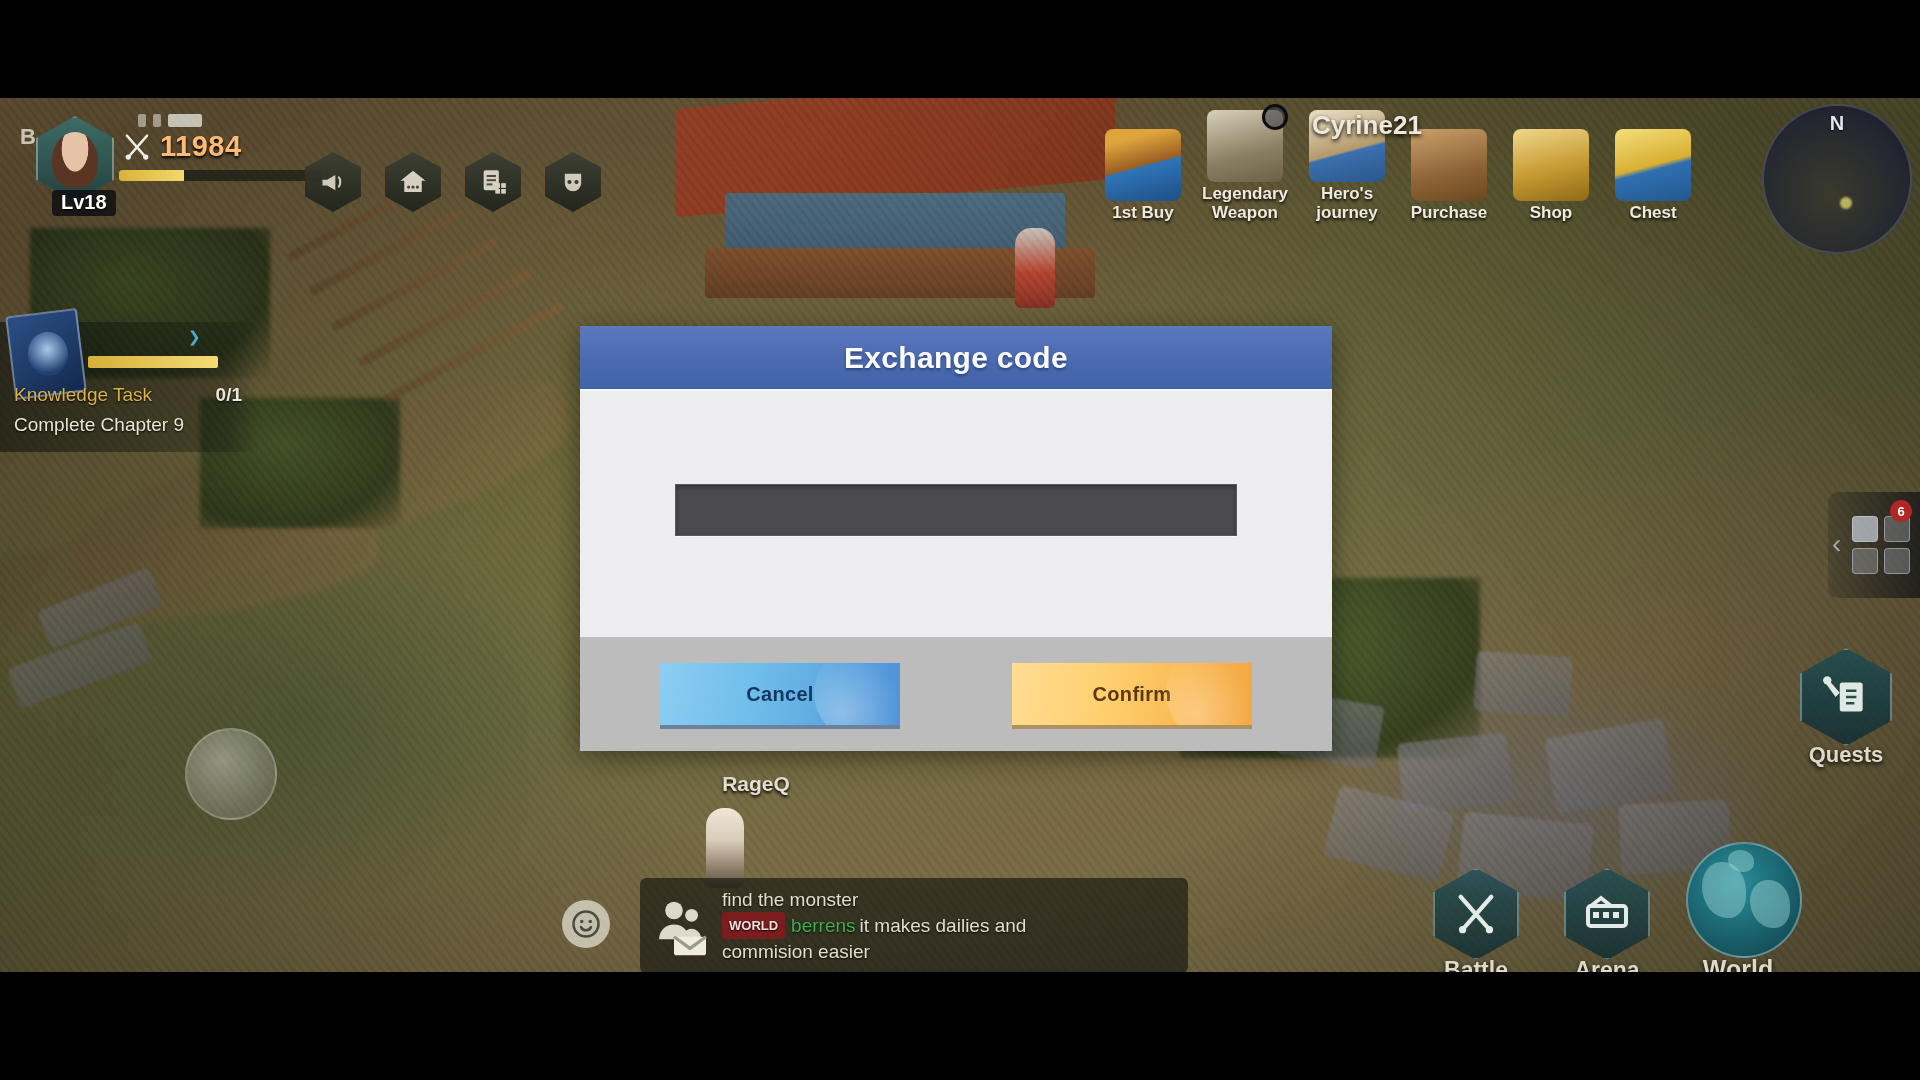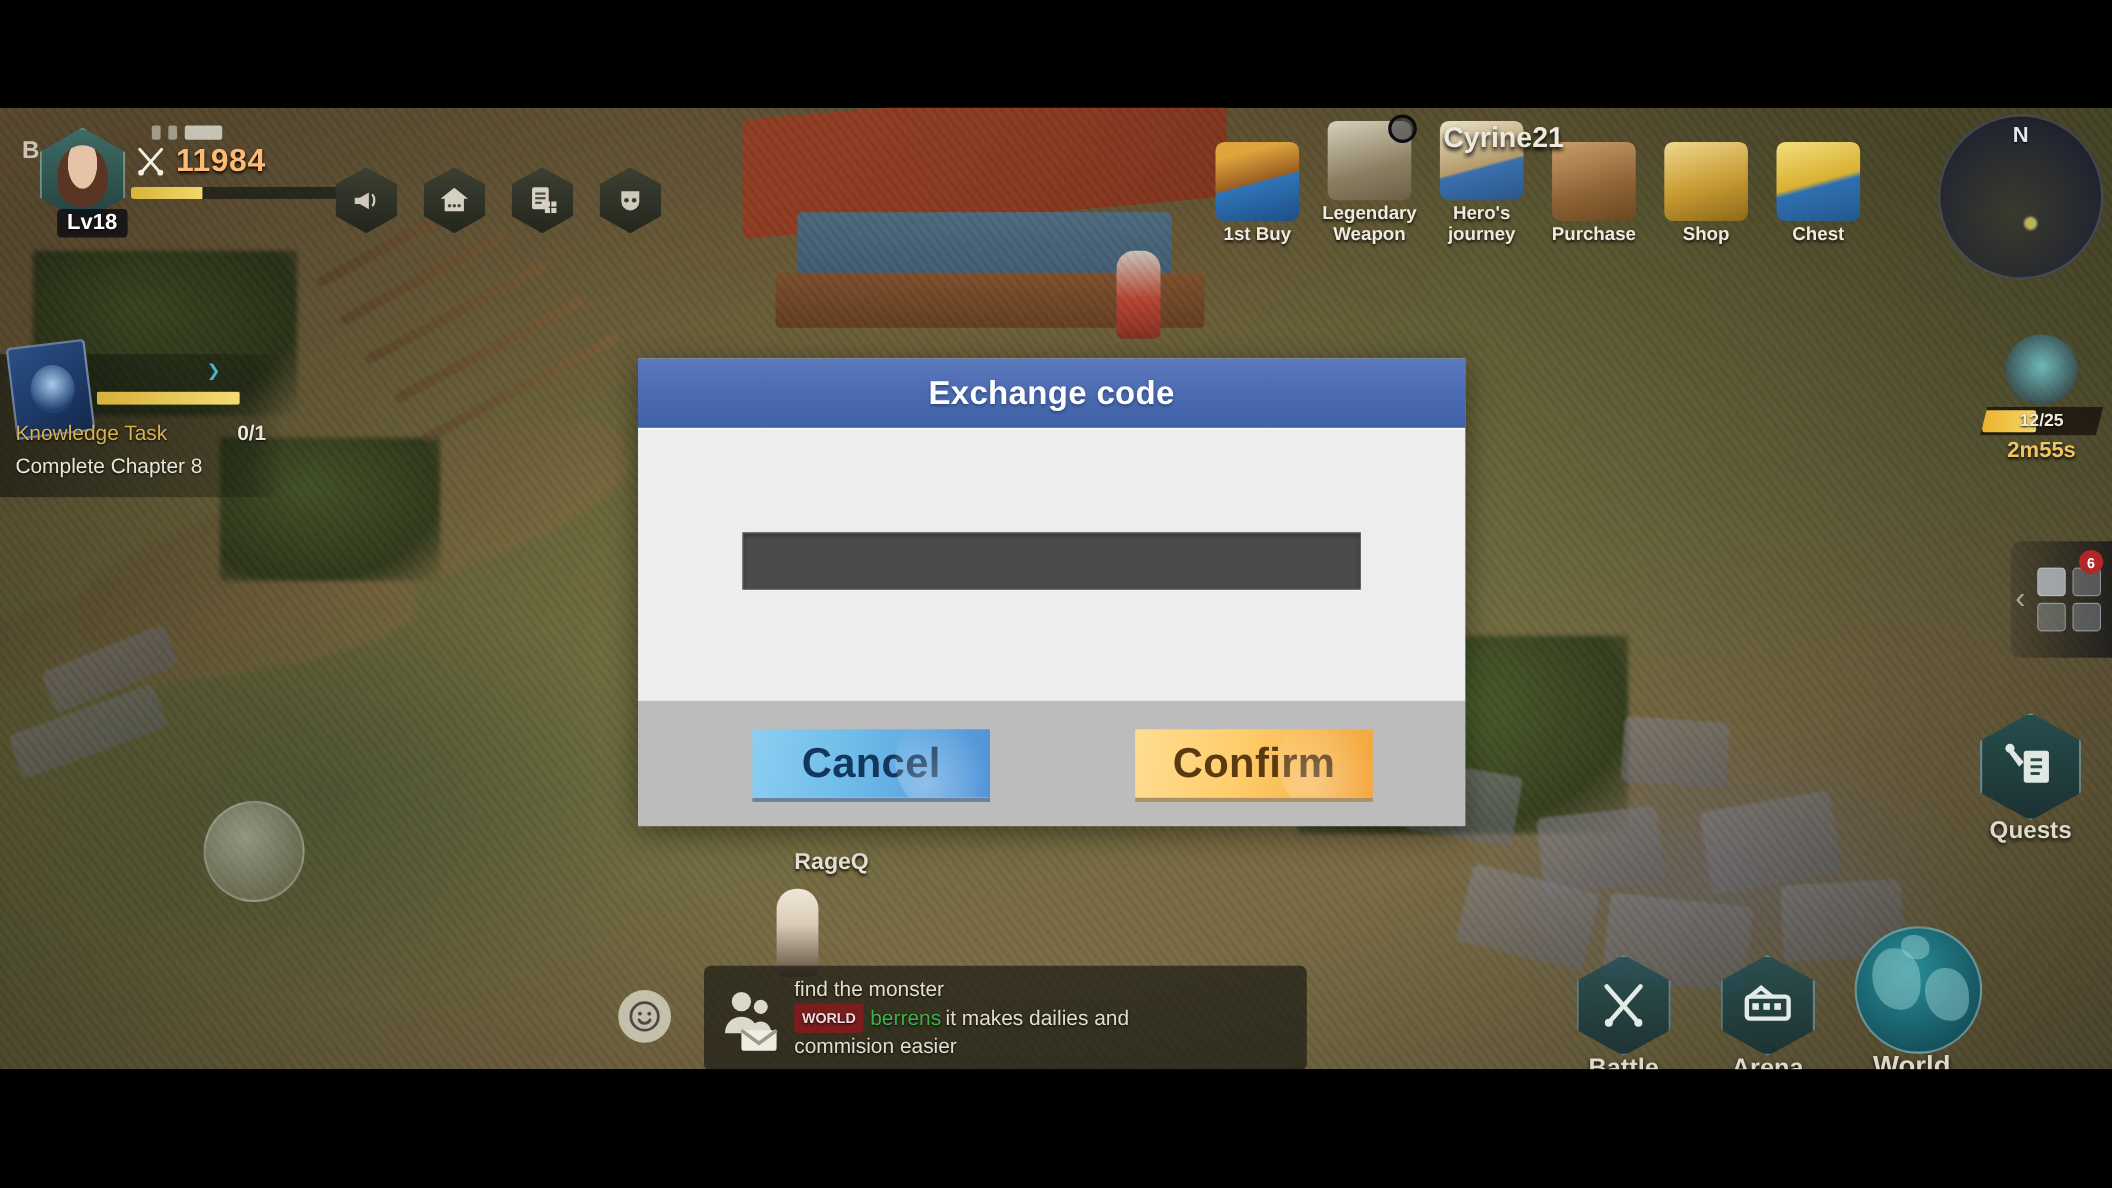--- a/index.html
+++ b/index.html
@@ -326,24 +326,24 @@
     color:#f0f0f0; font-size:22px; padding:0 14px;
     font-family:"Liberation Sans", sans-serif;
     outline:none;
   }
   .dlg-input::placeholder{ color:#8d8d92; }
   .dlg-footer{
     height:114px; flex:0 0 114px; background:#bcbcbc;
     display:flex; align-items:center; justify-content:center; gap:112px;
   }
   .btn{
-    width:216px; height:62px; border:0; cursor:pointer;
+    width:240px; height:62px; border:0; cursor:pointer;
     font-family:"Liberation Sans", sans-serif;
-    font-size:38px; font-weight:bold; letter-spacing:.3px;
-    position:relative; overflow:hidden;margin-left:20px;
+    font-size:20px; font-weight:bold; letter-spacing:.3px;
+    position:relative; overflow:hidden;
   }
   .btn-cancel{
     background:linear-gradient(100deg,#8ccef2 0%,#6fbdea 40%,#4f92d8 100%);
     color:#13365e;
     box-shadow:0 4px 0 rgba(40,80,130,.55);
   }
   .btn-cancel::after{
     content:""; position:absolute; right:-10px; top:-18px; width:96px; height:96px;
     border-radius:50%;
     background:radial-gradient(circle at 30% 70%, rgba(255,255,255,.30), rgba(255,255,255,0) 62%);
@@ -475,21 +475,21 @@
     <div class="quest-book"></div>
     <div class="quest-name">&nbsp;</div>
     <div class="quest-arrow">❯</div>
     <div class="quest-bar">
         <i></i>
       </div>
     <div class="quest-row">
       <span class="quest-title">Knowledge Task</span>
       <span class="quest-count">0/1</span>
     </div>
-    <div class="quest-sub">Complete Chapter 8</div>
+    <div class="quest-sub">Complete Chapter 9</div>
   </div>
 
   <div class="shop-rail">
     <div class="shop-item">
       <div class="shop-ico ico-1stbuy"></div>
       <div class="shop-label">1st Buy</div>
     </div>
     <div class="shop-item">
       <div class="shop-ico ico-legend"></div>
       <div class="shop-label">
@@ -519,28 +519,20 @@
   </div>
 
   <div class="player-marker"></div>
   <div class="player-name-top">Cyrine21</div>
 
   <div class="minimap">
     <div class="n">N</div>
     <div class="blip"></div>
   </div>
 
-  <div class="right-event">
-    <div class="ev-ico"></div>
-    <div class="ev-bar">
-      <i></i>
-        <span>12/25</span>
-    </div>
-    <div class="ev-time">2m55s</div>
-  </div>
 
   <div class="right-grid">
     <div class="rg-chevron">‹</div>
     <div class="rg-cells">
       <div class="rg-cell active"></div>
       <div class="rg-cell"></div>
       <div class="rg-cell"></div>
       <div class="rg-cell"></div>
     </div>
     <div class="rg-badge">6</div>

